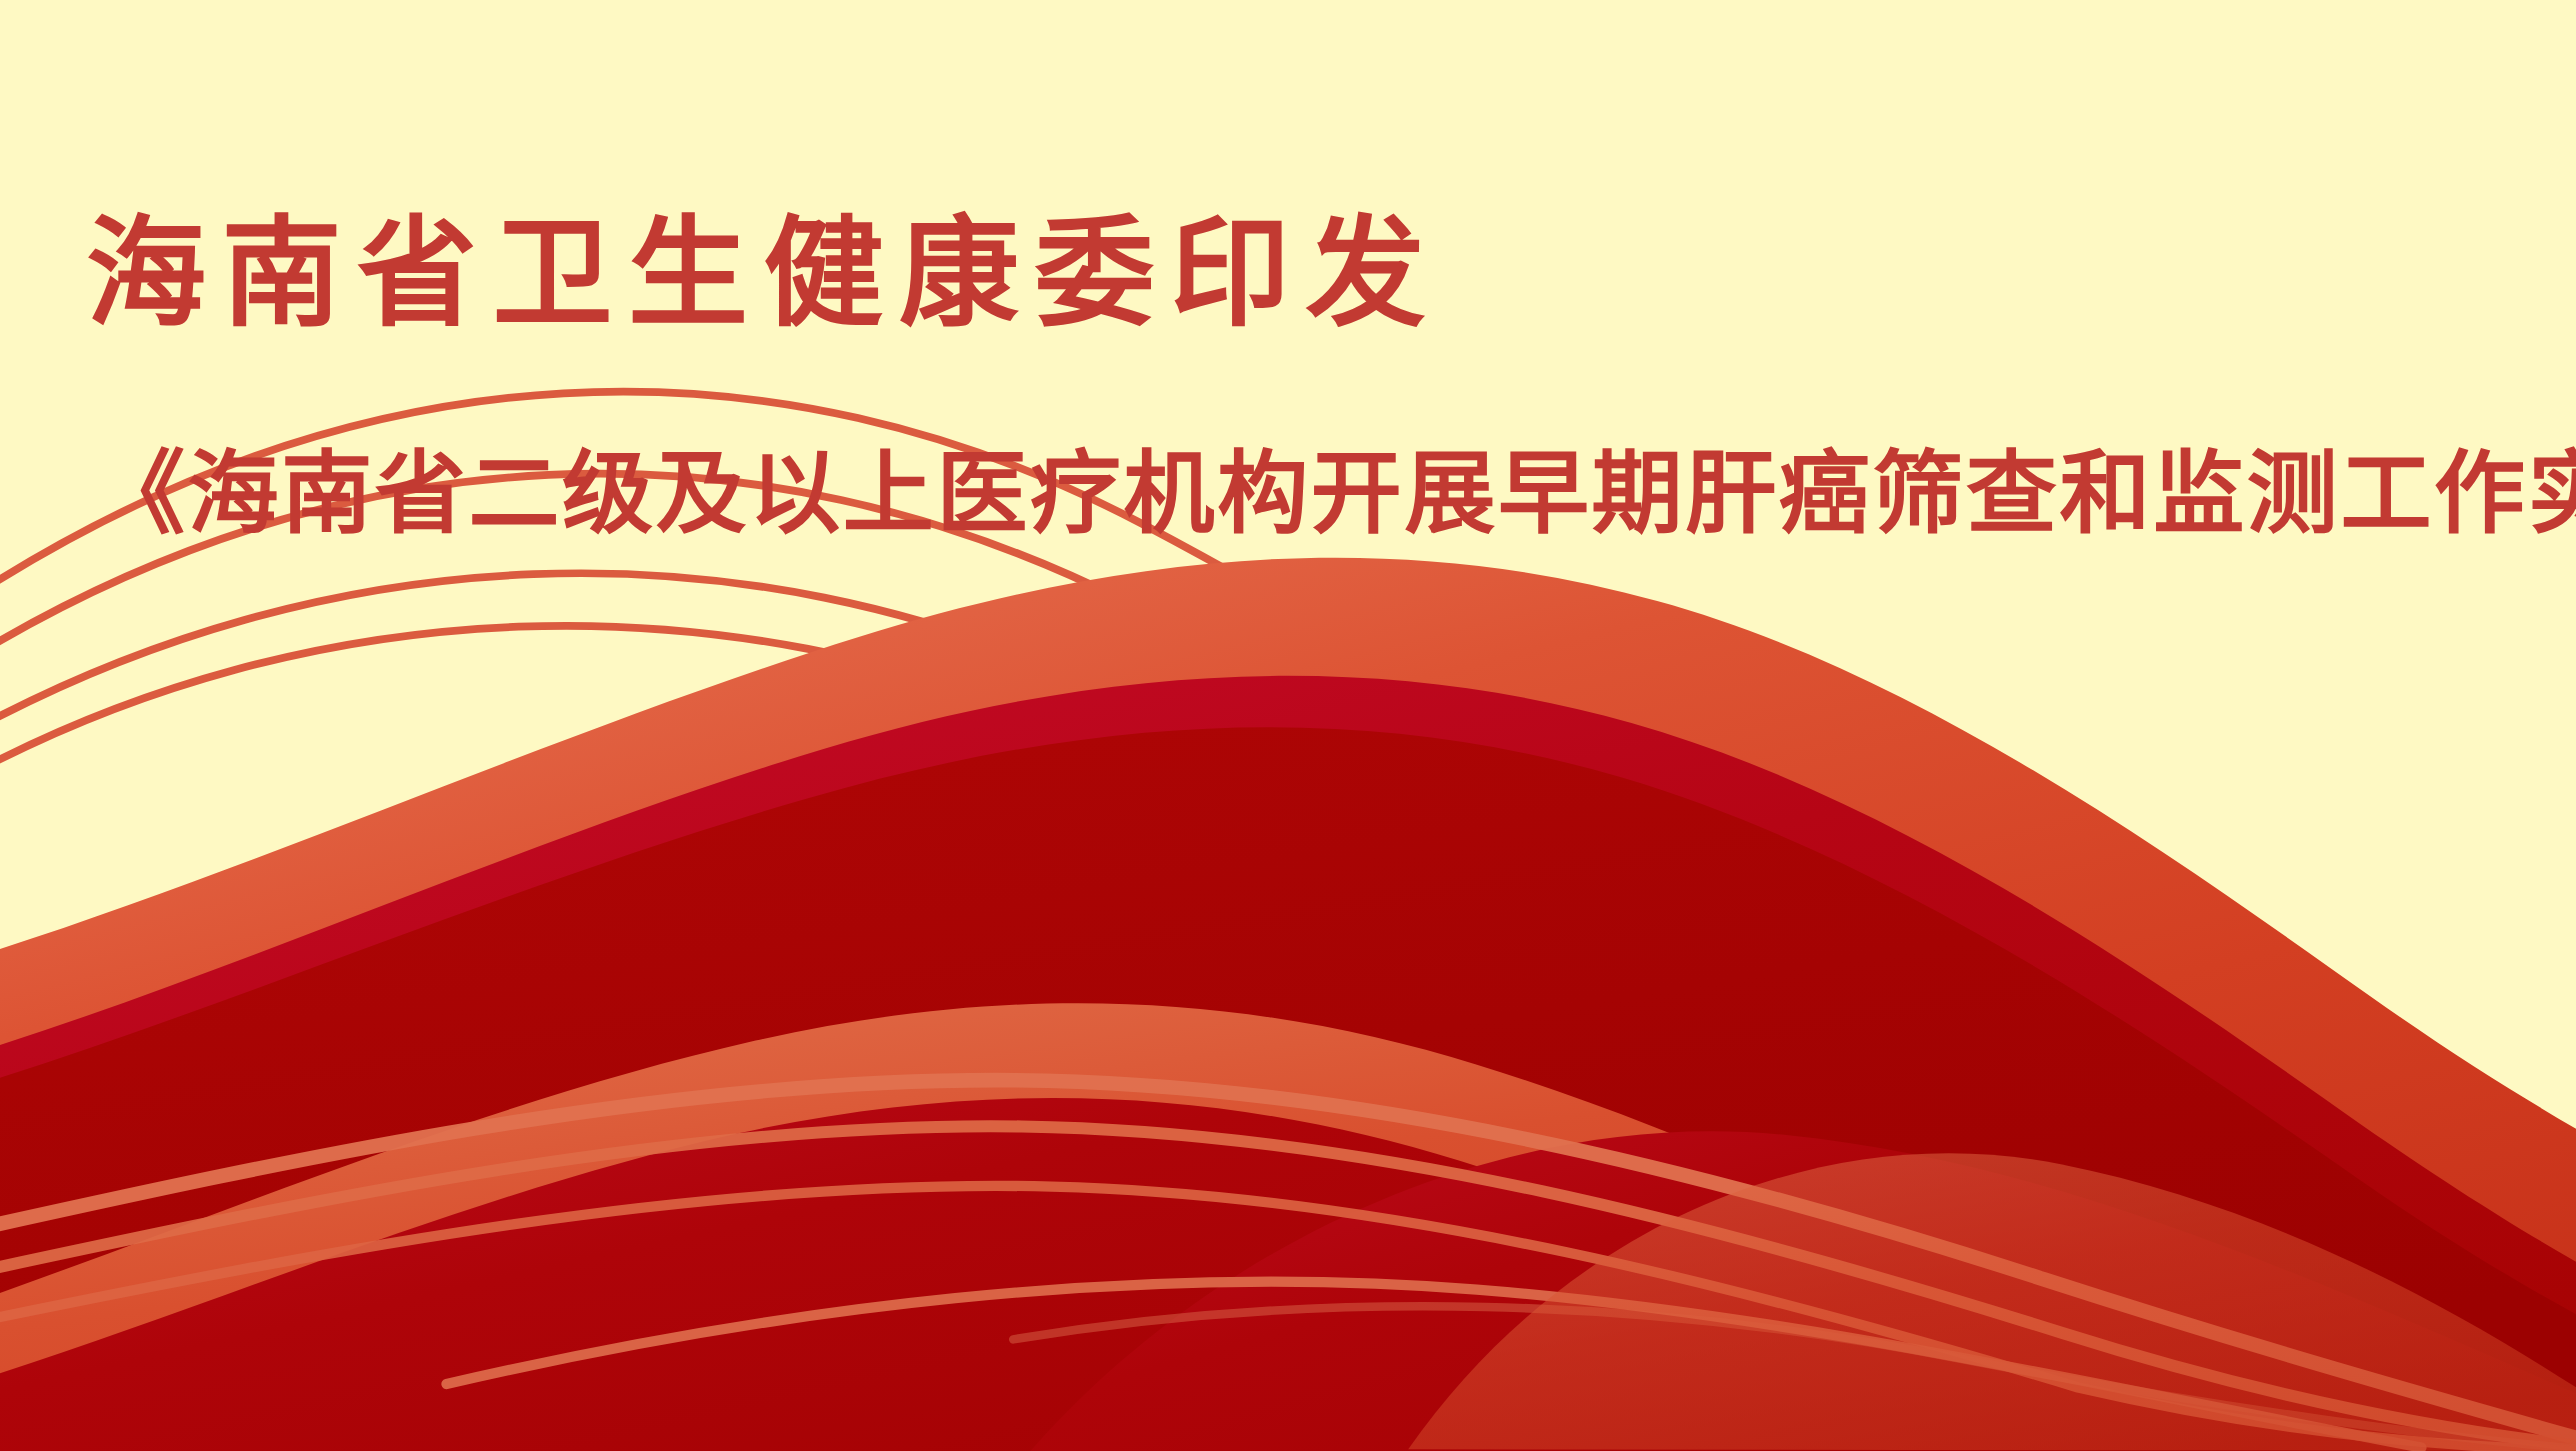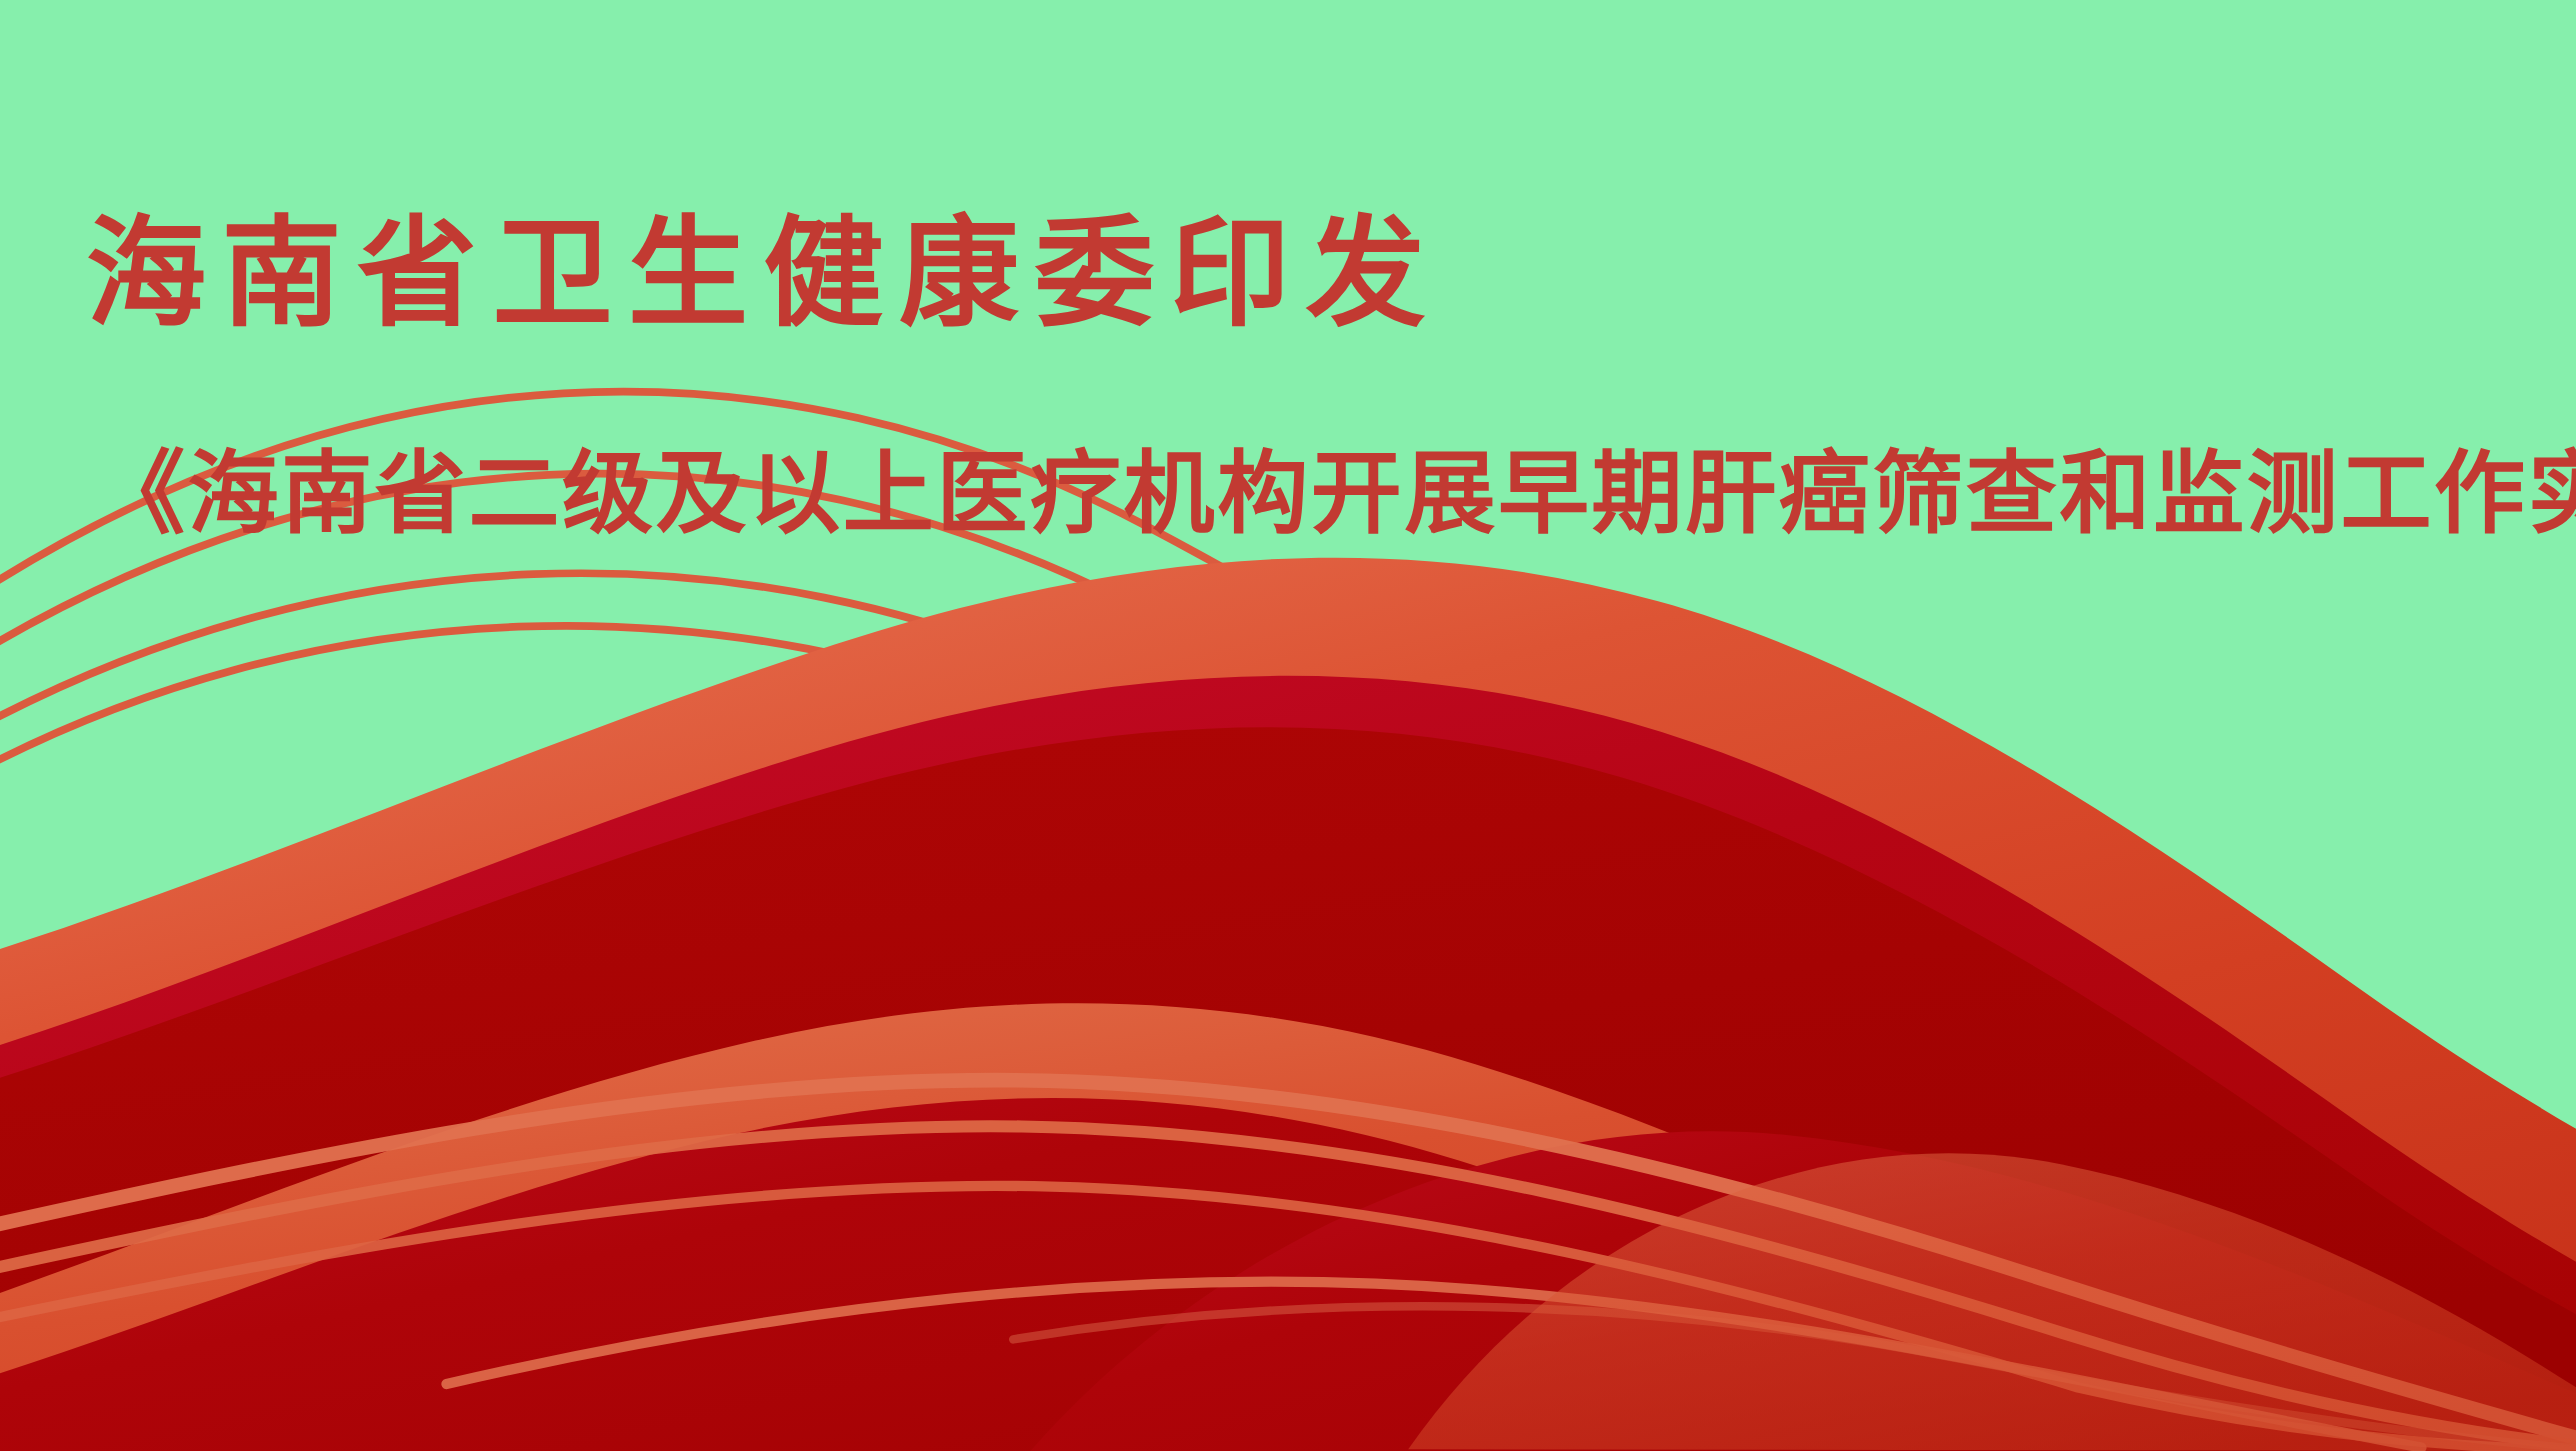--- a/index.html
+++ b/index.html
@@ -10,21 +10,21 @@
   }
   body {
     font-family: "Liberation Sans", "DejaVu Sans", sans-serif;
   }
 
   #banner {
     position: relative;
     width: 2576px;
     height: 1451px;
     overflow: hidden;
-    background: #86efac;
+    background: #fef9c3;
   }
 
   
   #wave-art {
     position: absolute;
     inset: 0;
     width: 2576px;
     height: 1451px;
     display: block;
     pointer-events: none;

